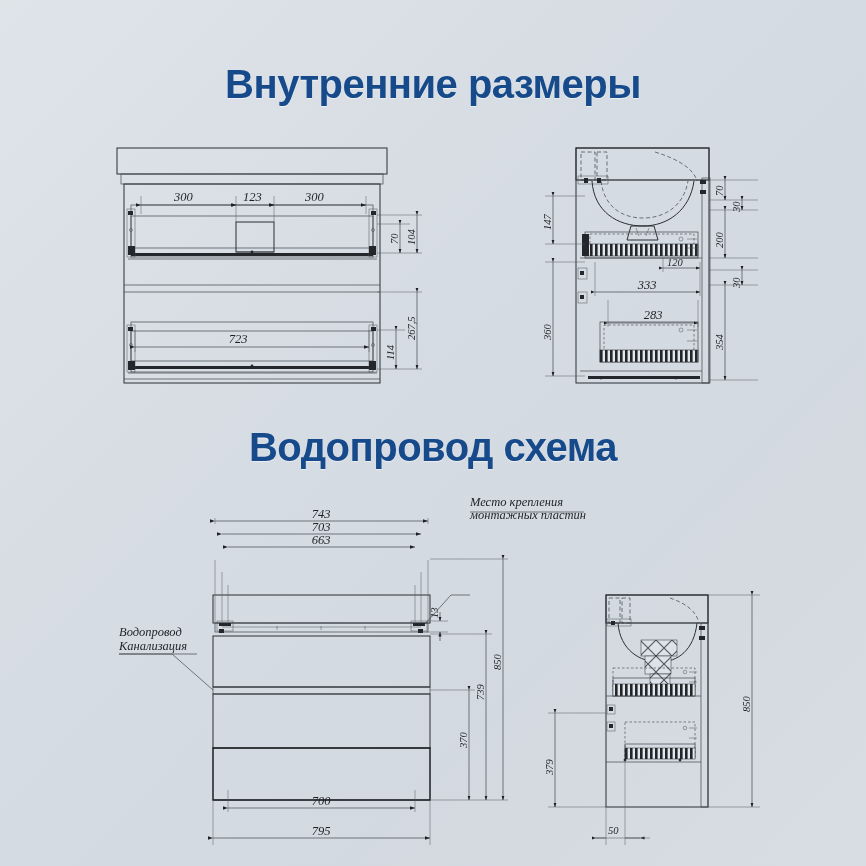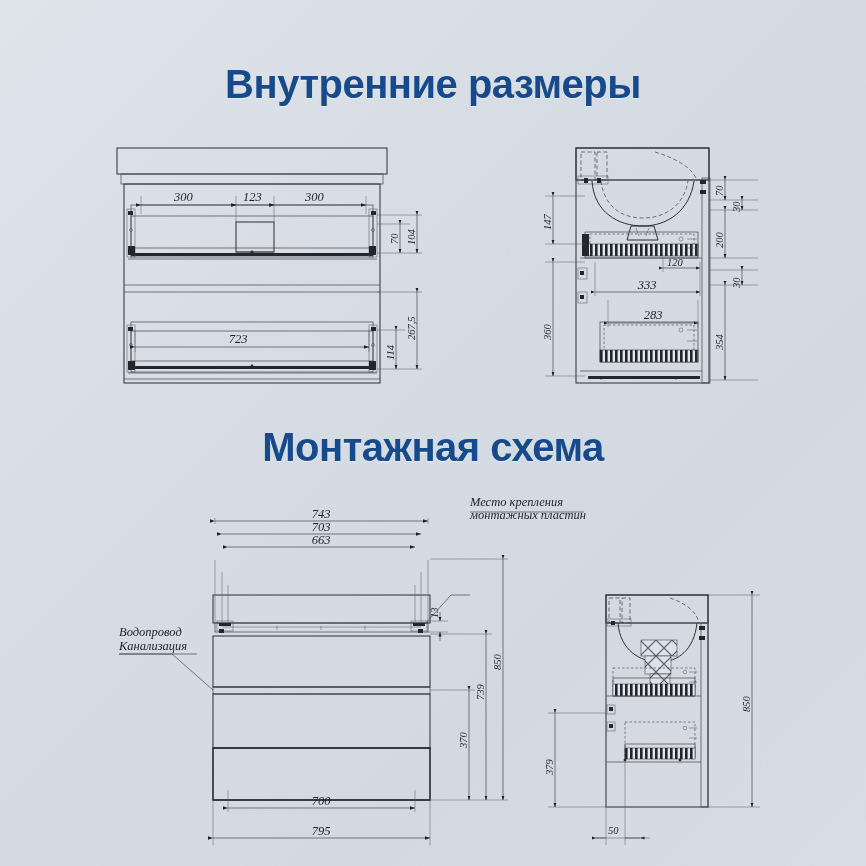--- a/index.html
+++ b/index.html
@@ -43,21 +43,21 @@
     font-style:italic;font-size:12.5px;fill:#1d2126;
   }
 </style>
 </head>
 <body>
 
 <div id="sheet">
 
   <div class="title" id="title-1">Внутренние размеры</div>
 
-  <div class="title" id="title-2">Монтажная схема</div>
+  <div class="title" id="title-2">Водопровод схема</div>
 
   <svg width="866" height="866" viewBox="0 0 866 866" xmlns="http://www.w3.org/2000/svg">
 
     <defs>
       <pattern id="mesh" width="16" height="16" patternUnits="userSpaceOnUse">
         <rect width="16" height="16" fill="#dde2e8"></rect>
         <path d="M0,0 L16,16 M16,0 L0,16" stroke="#4e555c" stroke-width="1.1"></path>
       </pattern>
       <pattern id="slide" width="5" height="10" patternUnits="userSpaceOnUse">
         <rect width="5" height="10" fill="#e3e8ed"></rect>

